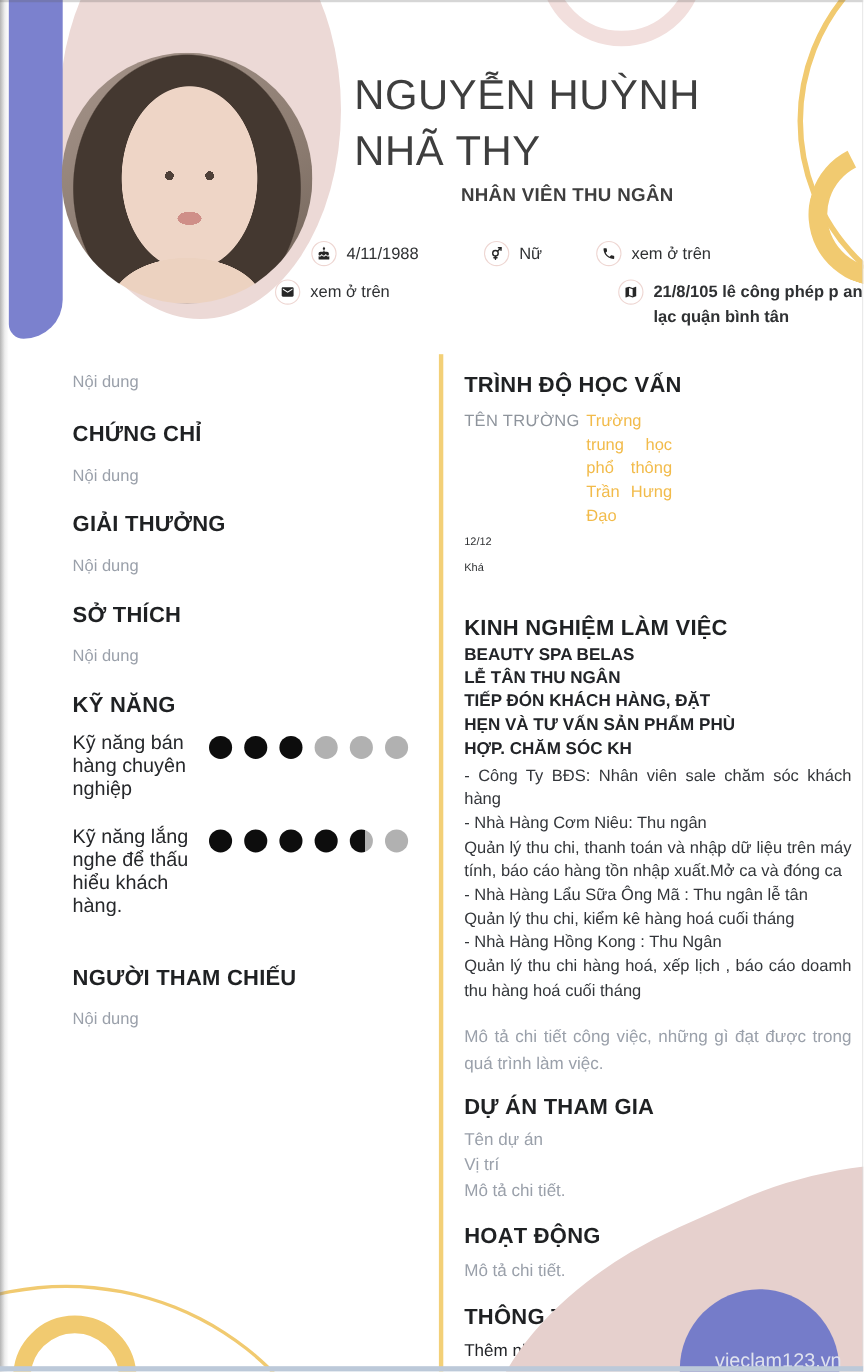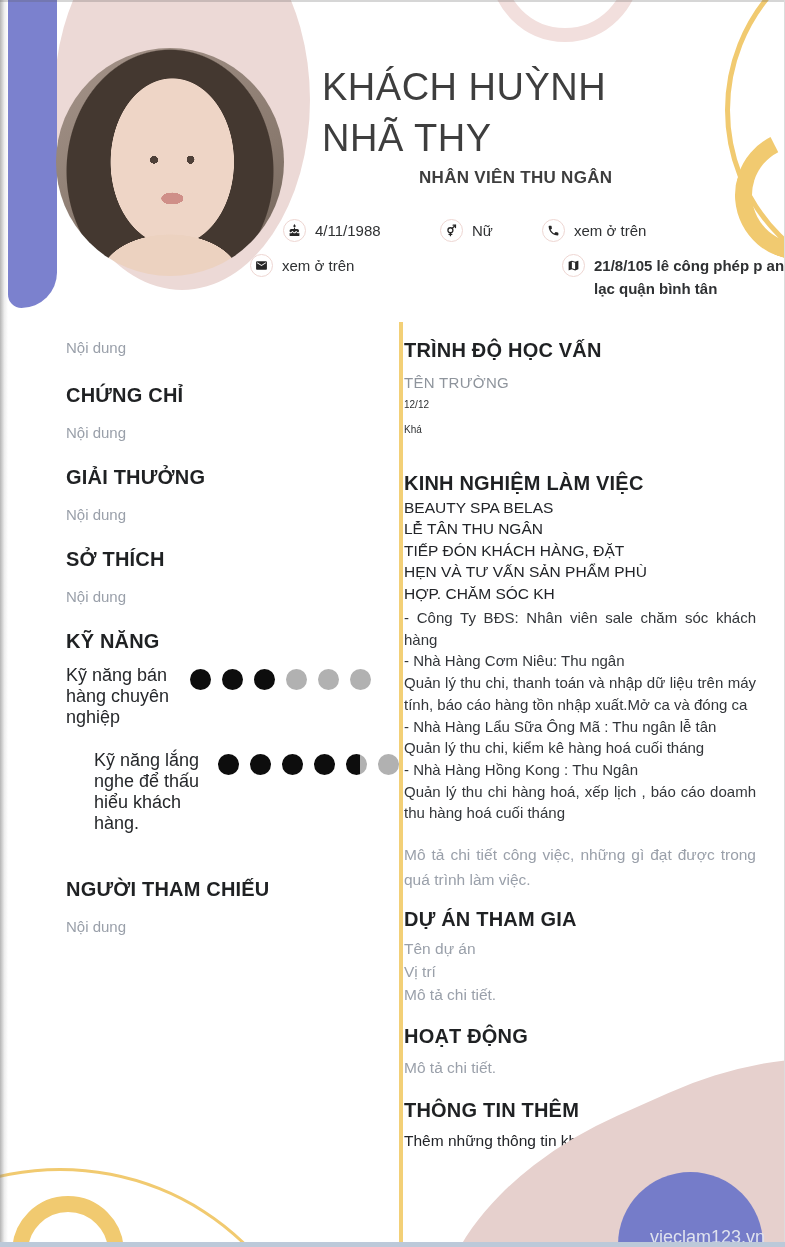--- a/index.html
+++ b/index.html
@@ -59,40 +59,40 @@
     letter-spacing:.3px;z-index:3;}
   .contact{position:absolute;display:flex;align-items:flex-start;z-index:3;}
   .icon-circle{width:23px;height:23px;border-radius:50%;border:1.5px solid #eed6d2;flex:none;
     display:flex;align-items:center;justify-content:center;color:#262626;}
   .icon-circle svg{width:13px;height:13px;display:block;}
   .contact .txt{margin-left:9px;font-size:15px;line-height:23px;color:#2f3133;}
   .contact .txt2{width:192px;font-weight:bold;}
 
   
   .col-left{position:absolute;left:66px;top:338px;width:322px;z-index:3;}
-  .col-right{position:absolute;left:404px;top:337px;width:352px;z-index:3;}
+  .col-right{position:absolute;left:422px;top:337px;width:352px;z-index:3;}
   h2.sec{font-size:20px;line-height:27px;font-weight:700;color:var(--heading);letter-spacing:.2px;}
   .ph{font-size:15px;line-height:20px;color:var(--gray);}
   .col-left h2.sec{margin-top:21px;}
   .col-left h2.first{margin-top:24px;}
   .col-left .ph{margin-top:14px;}
 
   .skill-row{display:flex;margin-top:10px;}
-  .skill-row.second{margin-top:22px;margin-left:28px;}
+  .skill-row.second{margin-top:22px;}
   .skill-label{width:124px;flex:none;font-size:18px;line-height:21px;color:#26282b;}
   .dots{display:flex;gap:11px;margin-left:0;padding-top:4px;}
   .dot{width:21px;height:21px;border-radius:50%;background:var(--dot-empty);flex:none;}
   .dot.filled{background:var(--dot-filled);}
 
   .edu-row{display:flex;margin-top:8px;}
   .edu-label{width:111px;flex:none;font-size:15px;line-height:21px;color:var(--label-gray);letter-spacing:.3px;}
   .edu-value{width:78px;font-size:15px;line-height:21.7px;color:var(--school);text-align:justify;}
   .edu-line{font-size:10px;line-height:24.5px;color:#2f3133;}
   .col-right h2.exp{margin-top:28px;}
-  .bold-line{font-size:15.5px;line-height:21.4px;font-weight:400;color:#222428;}
+  .bold-line{font-size:15.5px;line-height:21.4px;font-weight:700;color:#222428;}
   .body-p{font-size:15px;line-height:21.7px;color:#33363a;text-align:justify;margin:0;}
   .body-block{margin-top:3px;}
   .ph-justify{margin-top:18px;font-size:15.5px;line-height:25px;color:var(--gray);text-align:justify;}
   .col-right h2.proj{margin-top:14px;}
   .proj-ph{font-size:15.5px;line-height:23px;color:var(--gray);}
   .proj-block{margin-top:4px;}
   .col-right h2.act{margin-top:17px;}
   .act-ph{margin-top:6px;font-size:15.5px;line-height:23px;color:var(--gray);}
   .col-right h2.more{margin-top:18px;}
   .more-text{margin-top:6px;font-size:15.5px;line-height:22px;color:#222428;}
@@ -108,21 +108,21 @@
   <div class="yellow-circle-thin"></div>
   <div class="yellow-arc-thick"></div>
   <div class="divider-v"></div>
   <div class="wave-thin"></div>
   <div class="arc-bottom-left"></div>
   <div class="pink-blob"></div>
   <div class="wm-circle"></div>
   <div class="watermark">vieclam123.vn</div>
 
   <div class="photo"></div>
-  <div class="name">KHÁCH HUỲNH NHÃ THY</div>
+  <div class="name">NGUYỄN HUỲNH NHÃ THY</div>
   <div class="job-title">NHÂN VIÊN THU NGÂN</div>
 
   <div class="contact" style="left:283px;top:219px;">
     <span class="icon-circle">
       <svg viewBox="0 0 24 24" fill="currentColor">
           <path d="M12 6c1.11 0 2-.9 2-2 0-.38-.1-.73-.29-1.03L12 0l-1.71 2.97c-.19.3-.29.65-.29 1.03 0 1.1.9 2 2 2zm4.6 9.99l-1.07-1.07-1.08 1.07c-1.3 1.3-3.58 1.31-4.89 0l-1.07-1.07-1.09 1.07C6.75 16.64 5.88 17 4.96 17c-.73 0-1.4-.23-1.96-.61V21c0 .55.45 1 1 1h16c.55 0 1-.45 1-1v-4.61c-.56.38-1.23.61-1.96.61-.92 0-1.79-.36-2.44-1.01zM18 9h-5V7h-2v2H6c-1.66 0-3 1.34-3 3v1.54c0 .98.8 1.78 1.78 1.78.48 0 .92-.18 1.25-.52l2.15-2.14 2.13 2.13c.69.69 1.9.69 2.59 0l2.14-2.13 2.13 2.13c.34.34.79.52 1.26.52.98 0 1.78-.8 1.78-1.78V12c-.01-1.66-1.35-3-3.01-3z"></path>
         </svg>
     </span>
     <span class="txt">4/11/1988</span>
   </div>
@@ -204,20 +204,21 @@
     </div>
 
     <h2 class="sec" style="margin-top:42px;">NGƯỜI THAM CHIẾU</h2>
     <div class="ph">Nội dung</div>
   </div>
 
   <div class="col-right">
     <h2 class="sec">TRÌNH ĐỘ HỌC VẤN</h2>
     <div class="edu-row">
       <div class="edu-label">TÊN TRƯỜNG</div>
+      <div class="edu-value">Trường trung học phổ thông Trần Hưng Đạo</div>
     </div>
     <div class="edu-line">12/12</div>
     <div class="edu-line">Khá</div>
 
     <h2 class="sec exp">KINH NGHIỆM LÀM VIỆC</h2>
     <div>
       <div class="bold-line">BEAUTY SPA BELAS</div>
       <div class="bold-line">LỄ TÂN THU NGÂN</div>
       <div class="bold-line">TIẾP ĐÓN KHÁCH HÀNG, ĐẶT</div>
       <div class="bold-line">HẸN VÀ TƯ VẤN SẢN PHẨM PHÙ</div>

